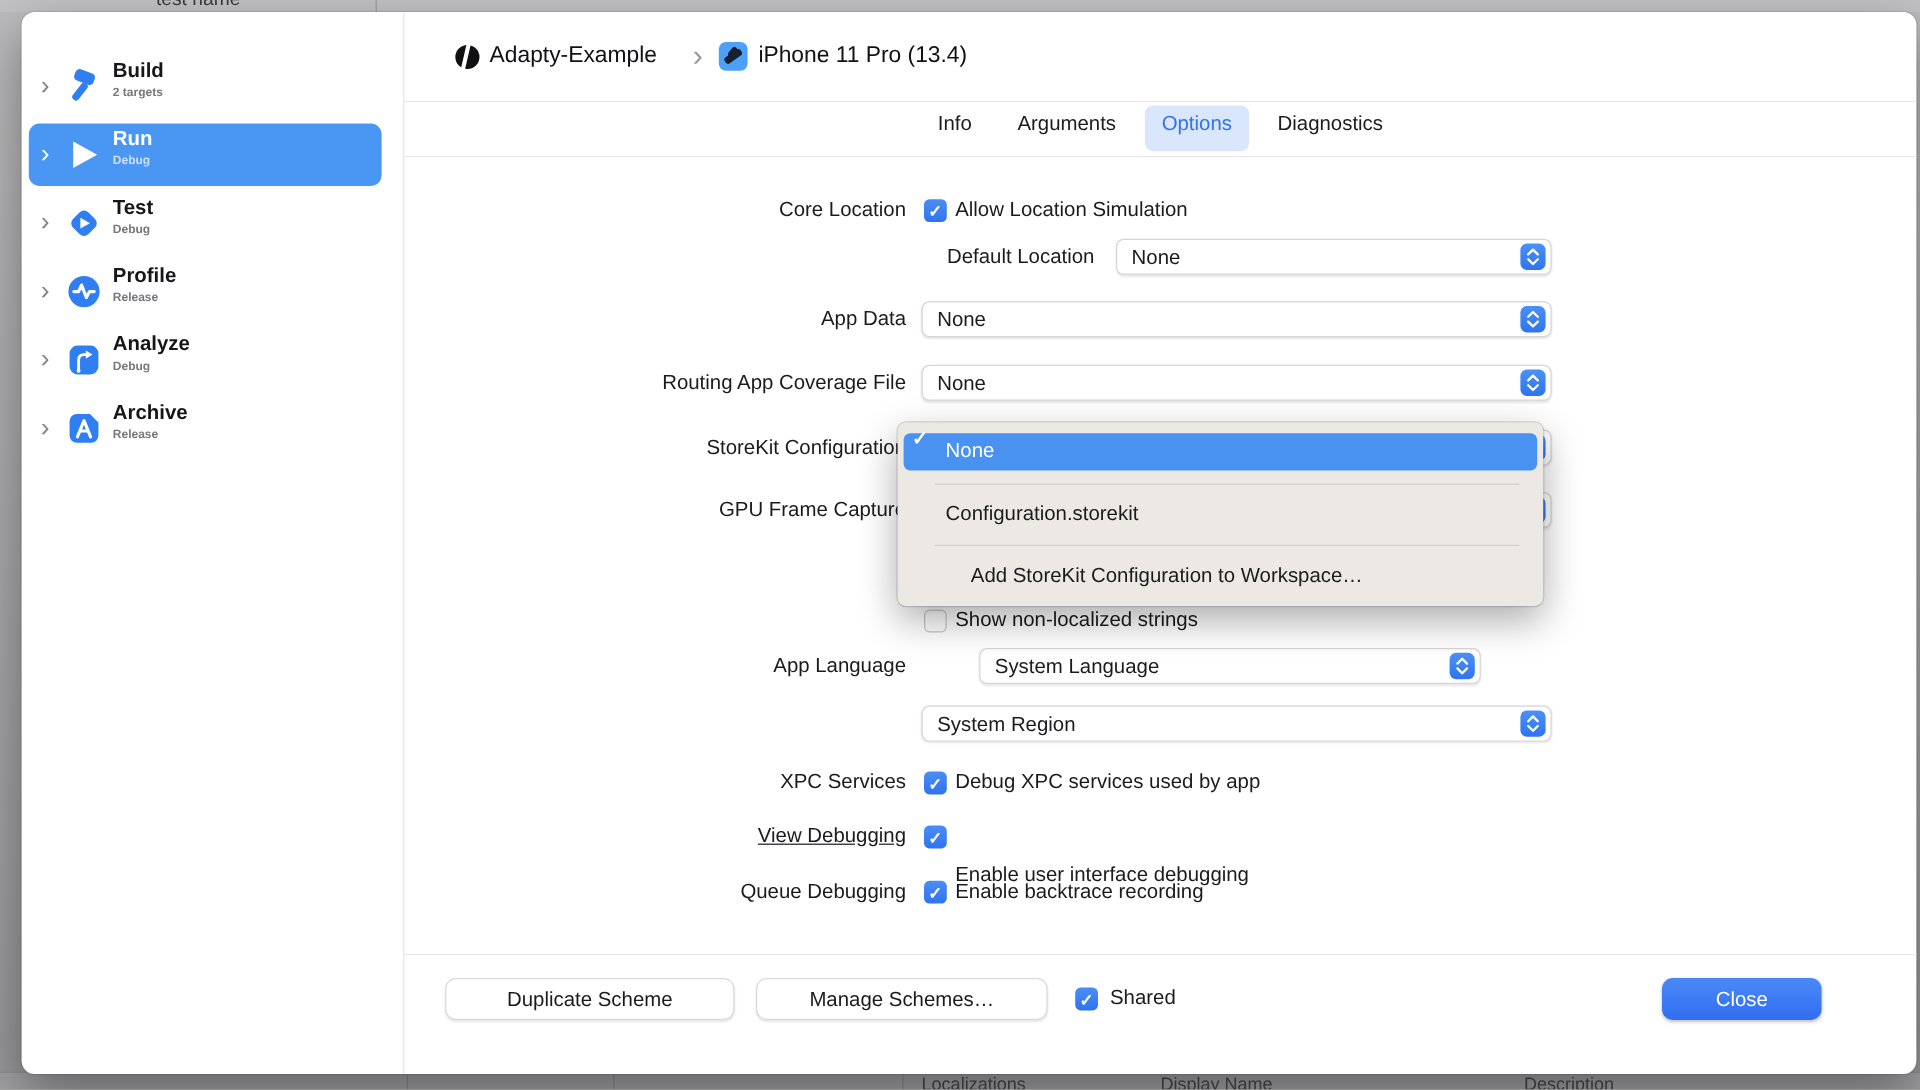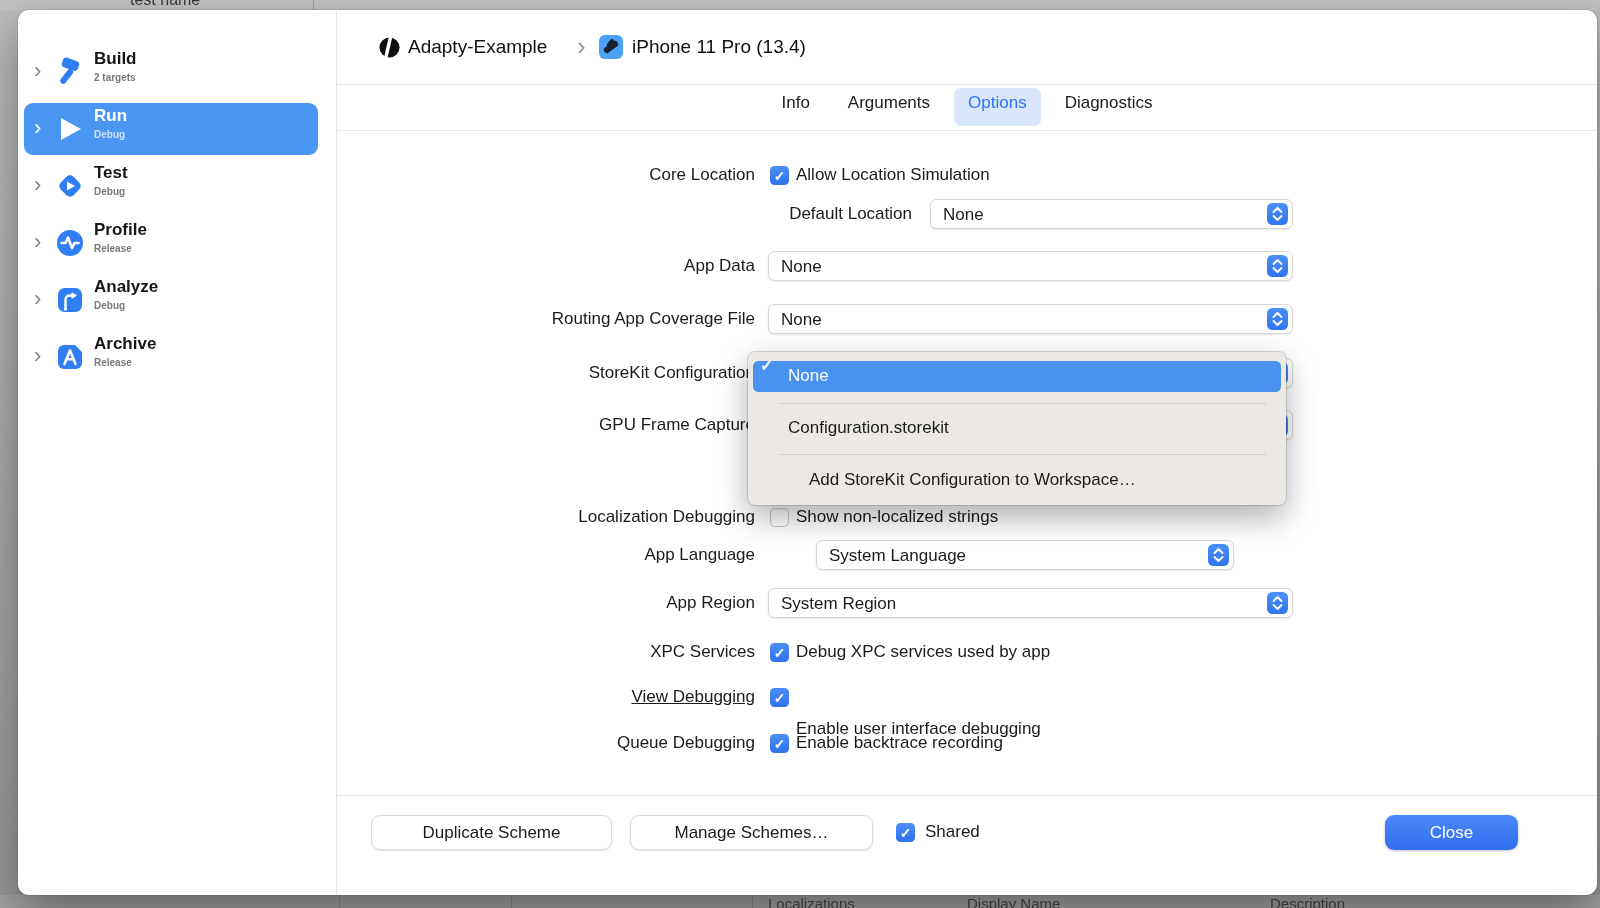--- a/index.html
+++ b/index.html
@@ -262,36 +262,34 @@
   <div class="popup" style="left:768px; top:410px; width:525px;">
     <span class="popup-val"></span>
     <span class="stepper">
         <svg width="13" height="16" viewBox="0 0 13 16">
           <path d="M2.5 6 L6.5 2 L10.5 6" stroke="#fff" stroke-width="1.9" fill="none" stroke-linecap="round" stroke-linejoin="round"></path>
           <path d="M2.5 10 L6.5 14 L10.5 10" stroke="#fff" stroke-width="1.9" fill="none" stroke-linecap="round" stroke-linejoin="round"></path>
         </svg>
       </span>
   </div>
 
-  <div class="flabel" style="left:355px; top:505px;">Localization Debugging</div>
   <div class="cb off" style="left:770px; top:508px;"></div>
   <div class="cbtext" style="left:796px; top:505px;">Show non-localized strings</div>
 
   <div class="flabel" style="left:355px; top:543px;">App Language</div>
   <div class="popup" style="left:768px; top:540px; width:418px;margin-left:48px;">
     <span class="popup-val">System Language</span>
     <span class="stepper">
         <svg width="13" height="16" viewBox="0 0 13 16">
           <path d="M2.5 6 L6.5 2 L10.5 6" stroke="#fff" stroke-width="1.9" fill="none" stroke-linecap="round" stroke-linejoin="round"></path>
           <path d="M2.5 10 L6.5 14 L10.5 10" stroke="#fff" stroke-width="1.9" fill="none" stroke-linecap="round" stroke-linejoin="round"></path>
         </svg>
       </span>
   </div>
 
-  <div class="flabel" style="left:355px; top:591px;">App Region</div>
   <div class="popup" style="left:768px; top:588px; width:525px;">
     <span class="popup-val">System Region</span>
     <span class="stepper">
         <svg width="13" height="16" viewBox="0 0 13 16">
           <path d="M2.5 6 L6.5 2 L10.5 6" stroke="#fff" stroke-width="1.9" fill="none" stroke-linecap="round" stroke-linejoin="round"></path>
           <path d="M2.5 10 L6.5 14 L10.5 10" stroke="#fff" stroke-width="1.9" fill="none" stroke-linecap="round" stroke-linejoin="round"></path>
         </svg>
       </span>
   </div>
 

